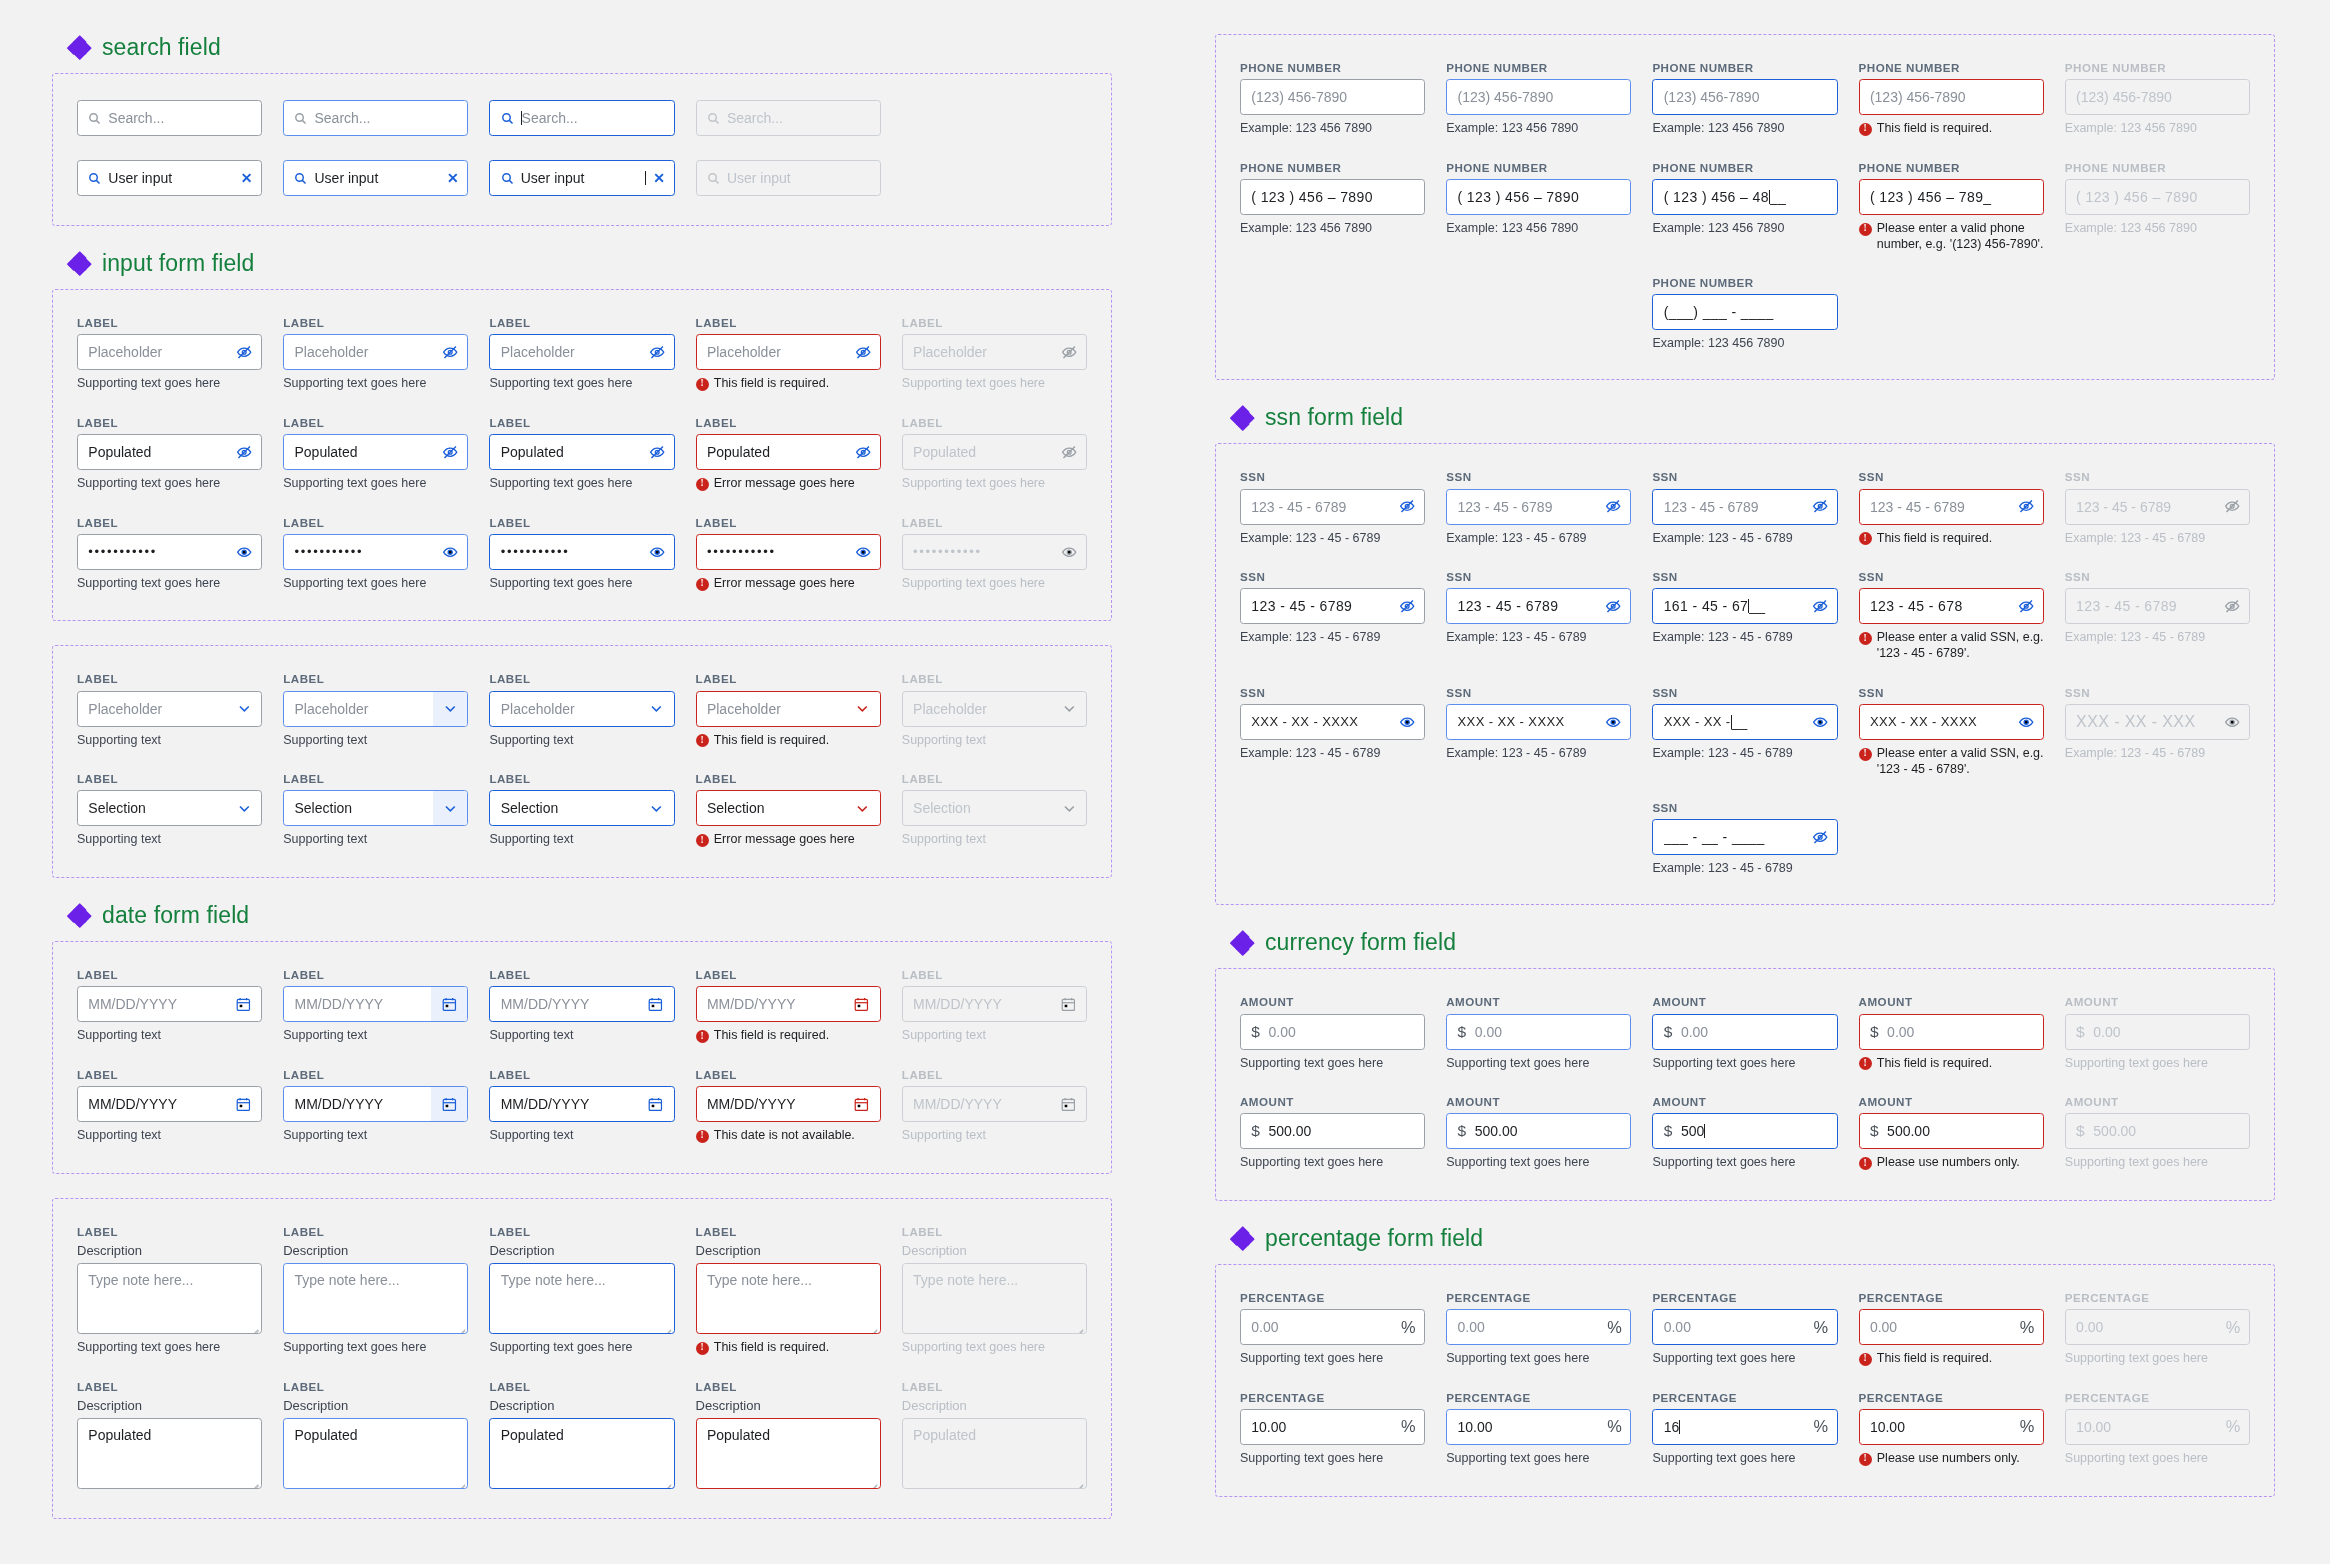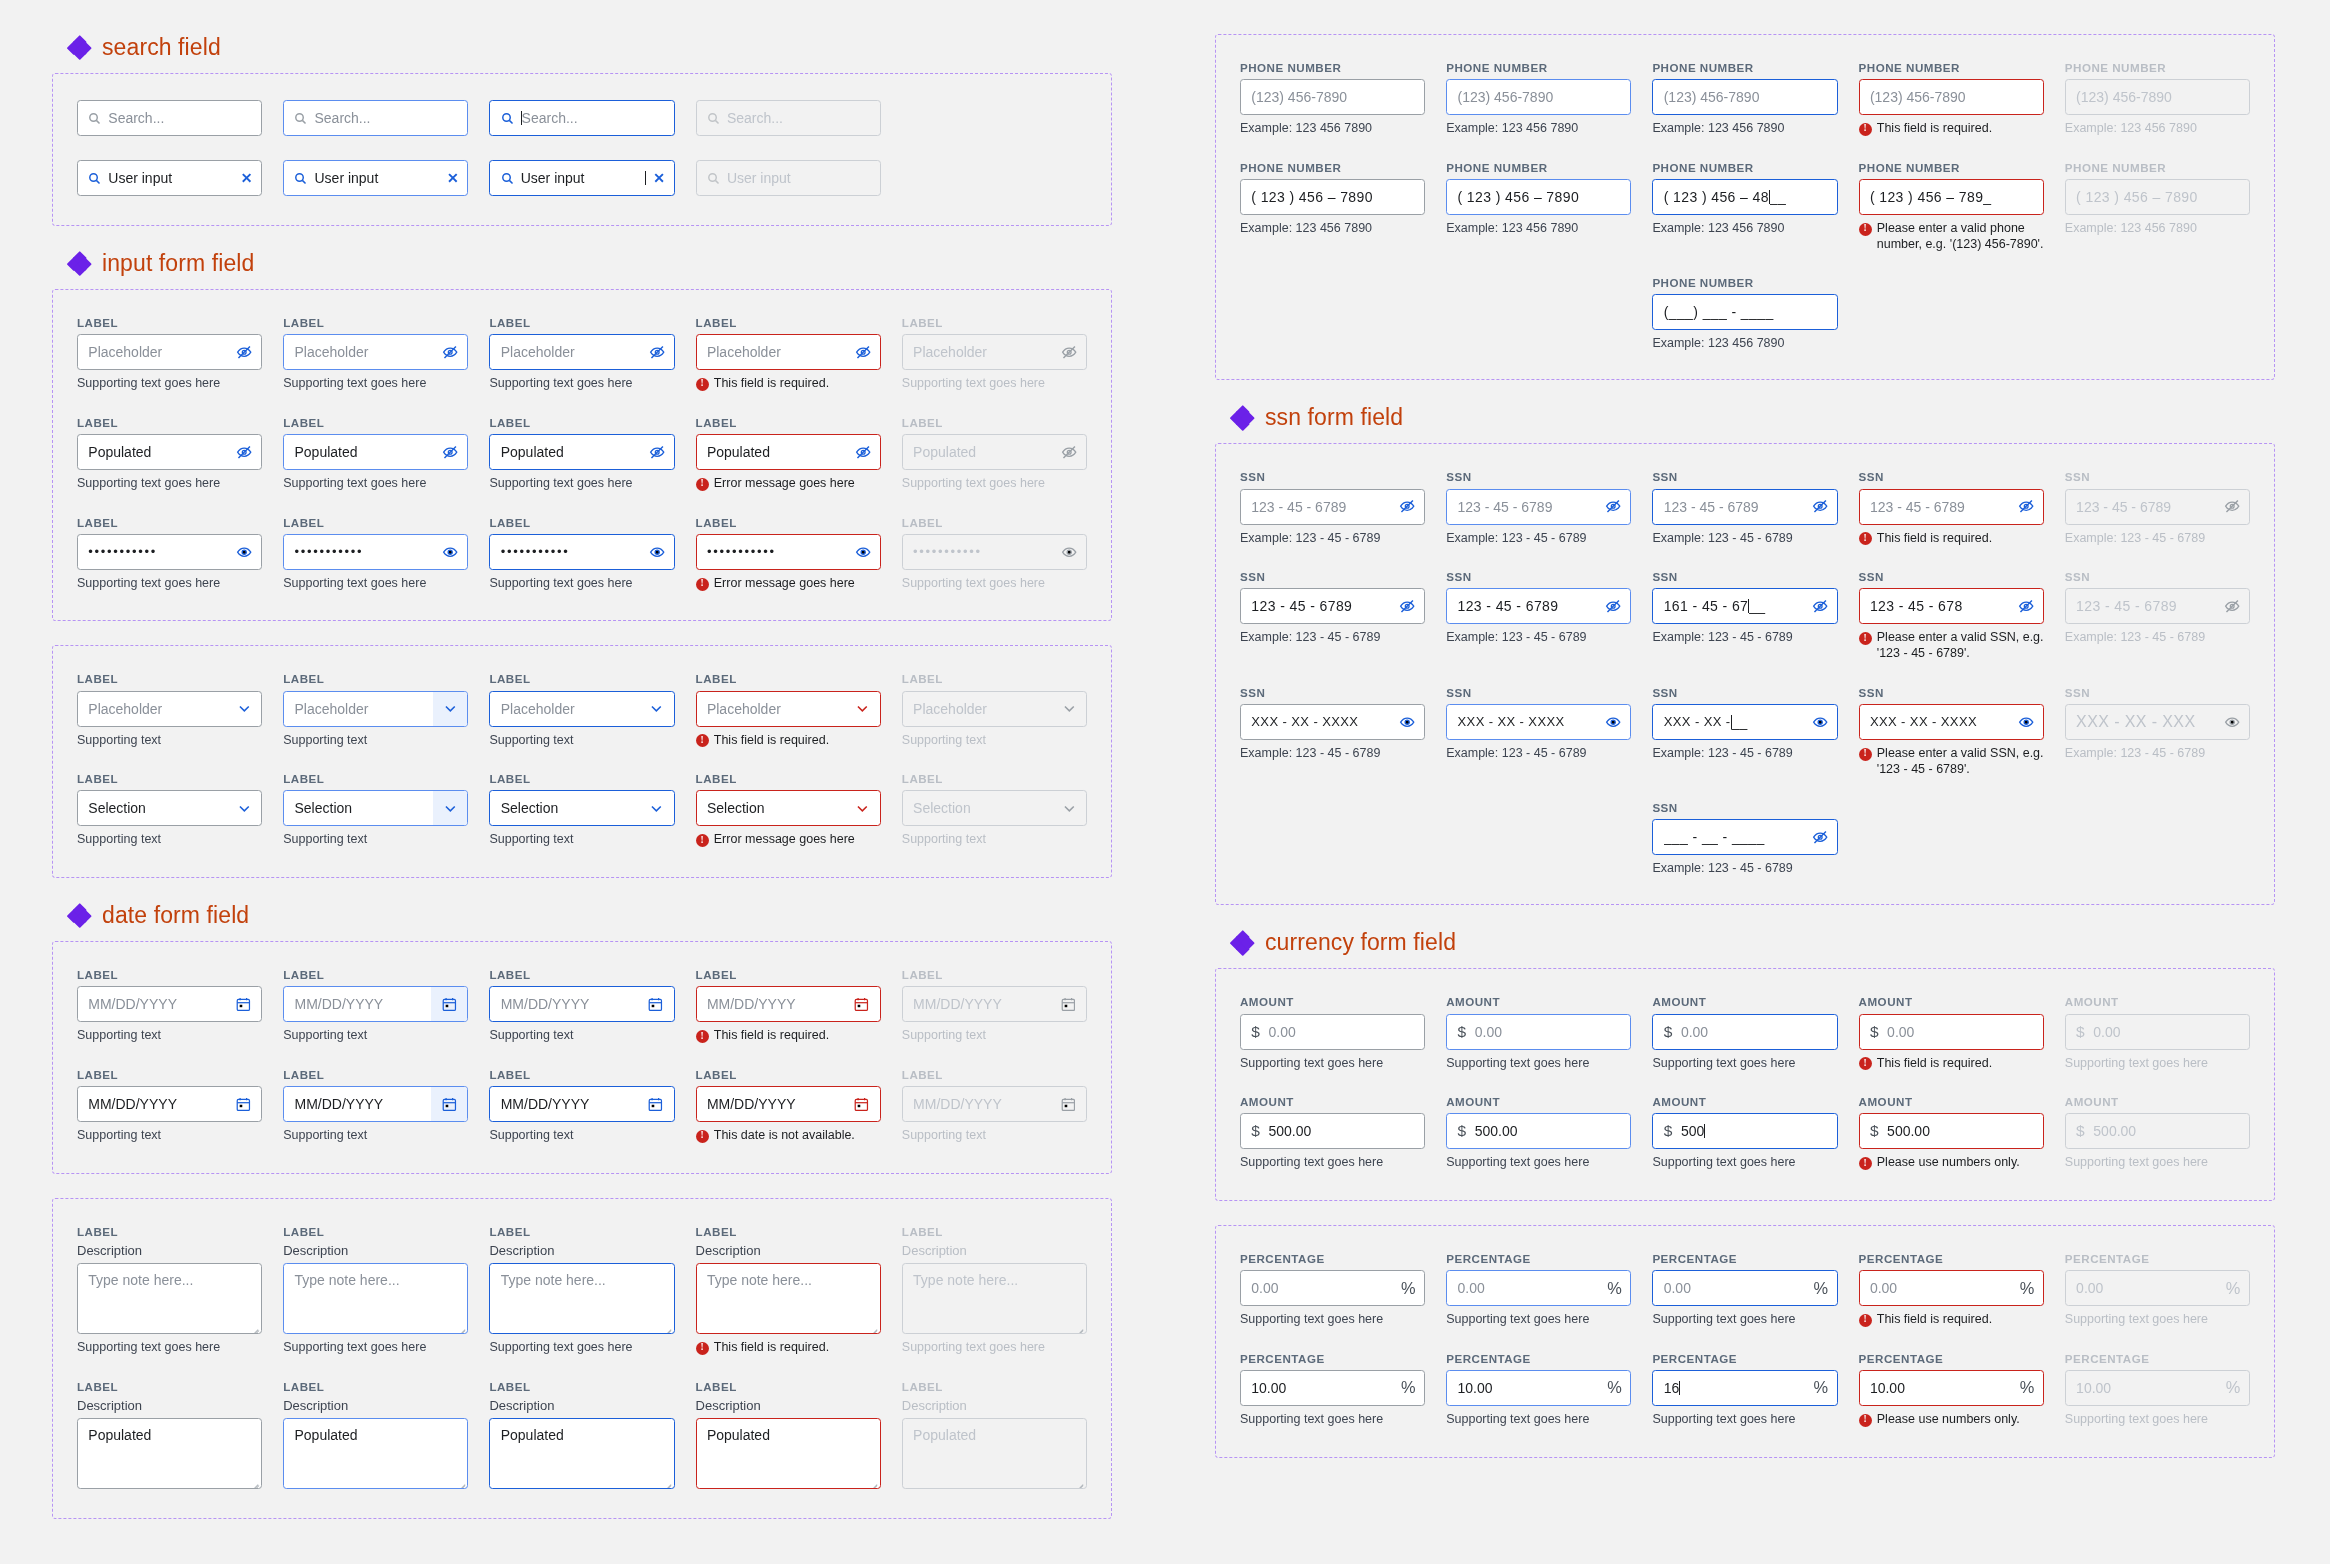--- a/index.html
+++ b/index.html
@@ -23,21 +23,21 @@
   .sec-head .dia i {
     position: absolute; width: 9.5px; height: 9.5px; background: #6b21e8;
     transform: rotate(45deg); border-radius: 0.9px;
   }
   .sec-head .dia i:nth-child(1) { left: 0px;  top: 6px; }
   .sec-head .dia i:nth-child(2) { left: 6px;  top: 0px; }
   .sec-head .dia i:nth-child(3) { left: 6px;  top: 11.2px; }
   .sec-head .dia i:nth-child(4) { left: 11.2px; top: 6px; }
   .sec-head h2 {
     margin: 0; font-size: 23px; font-weight: 400;
-    color: #c2410c; letter-spacing: 0.1px;
+    color: #15803d; letter-spacing: 0.1px;
   }
 
   .sec-box {
     border: 1.7px dashed #b794f4;
     border-radius: 3.4px;
     padding: 26px 24px 29px 24px;
     margin-bottom: 24px;
   }
 
   
@@ -1343,20 +1343,29 @@
             <div class="ctrl disabled">
               <span class="dollar dis">$</span>
               <span class="txt dis" style="flex:0 0 auto">500.00</span>
               <span style="flex:1"></span>
             </div>
             <div class="help dis">Supporting text goes here</div>
           </div>
         </div>
     </div>
 
+    <div class="sec-head">
+      <span class="dia">
+          <i></i>
+          <i></i>
+          <i></i>
+          <i></i>
+        </span>
+      <h2>percentage form field</h2>
+    </div>
     <div class="sec-box">
       <div class="grid5 rowgap" id="percentage-grid">
           <div class="cell">
             <div class="flabel">PERCENTAGE</div>
             <div class="ctrl">
               <span class="txt ph" style="flex:0 0 auto">0.00</span>
               <span style="flex:1"></span>
               <span class="pct">%</span>
             </div>
             <div class="help">Supporting text goes here</div>

